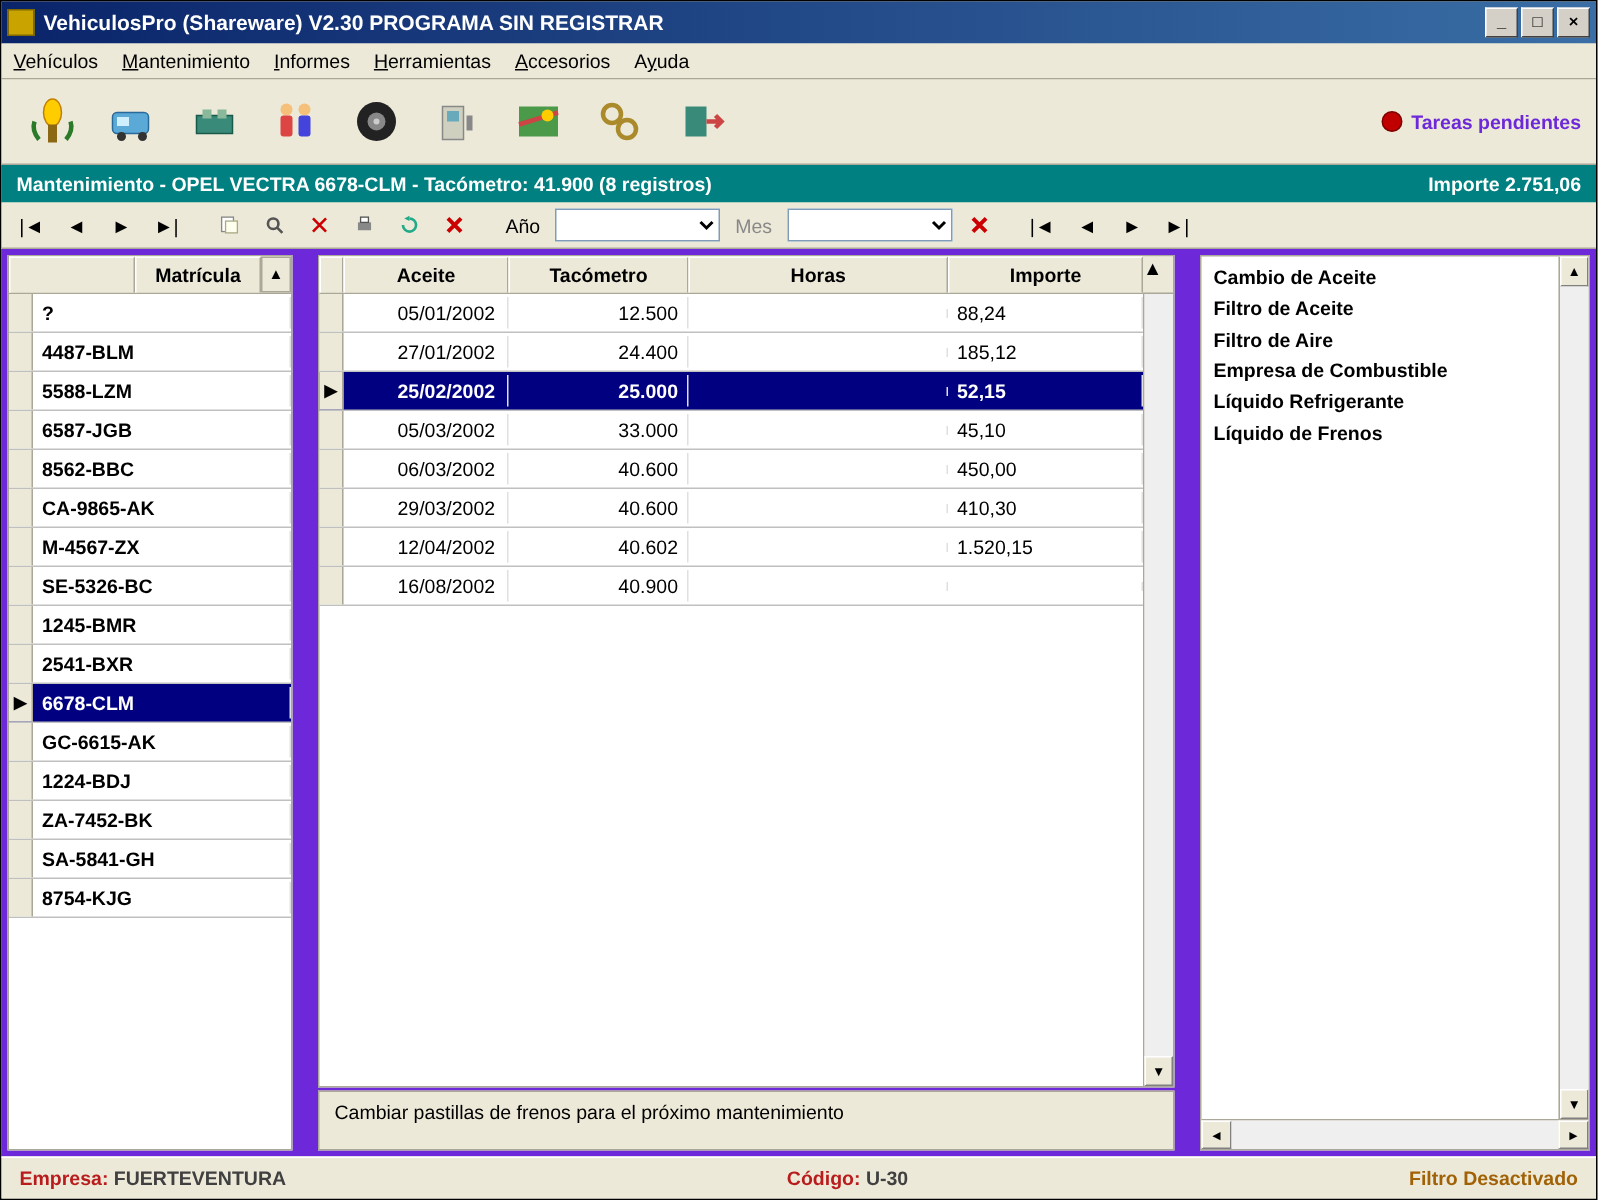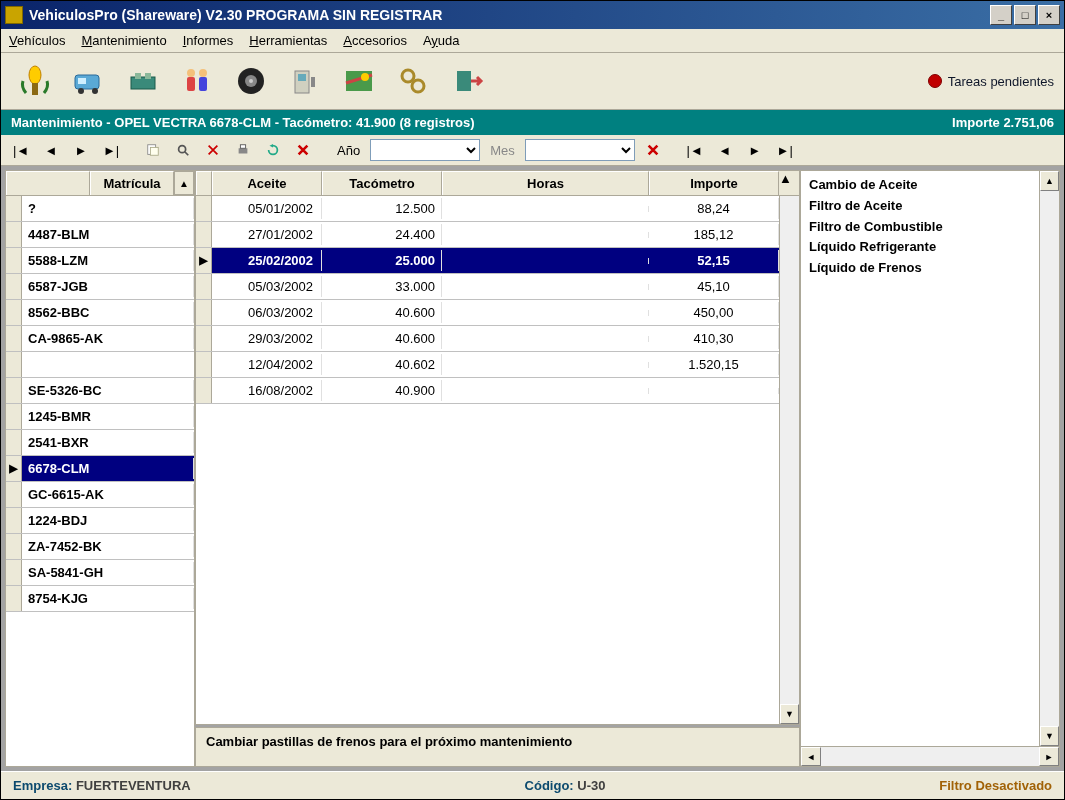--- a/index.html
+++ b/index.html
@@ -14,36 +14,36 @@
 .titlebar .winbtn { width: 22px; height: 20px; background: #d4d0c8; border: 1px solid #fff; border-right-color: #404040; border-bottom-color: #404040; display: flex; align-items: center; justify-content: center; font-size: 11px; font-weight: bold; color: #000; cursor: pointer; font-family: Arial; }
 
 .menubar { background: #ece9d8; padding: 4px 8px; display: flex; gap: 16px; border-bottom: 1px solid #aca899; }
 .menubar span { cursor: pointer; }
 .menubar span u { text-decoration: underline; }
 
 .toolbar { background: #ece9d8; padding: 6px 10px; border-bottom: 1px solid #aca899; display: flex; align-items: center; }
 .toolbar .tbtn { width: 48px; height: 44px; display: flex; align-items: center; justify-content: center; cursor: pointer; margin-right: 6px; }
 .toolbar .tbtn svg { width: 36px; height: 36px; }
 .toolbar .spacer { flex: 1; }
-.toolbar .pending { color: #0f172a; font-weight: normal; display: flex; align-items: center; gap: 6px; }
+.toolbar .pending { color: #6d28d9; font-weight: bold; display: flex; align-items: center; gap: 6px; }
 .toolbar .pending .dot { width: 14px; height: 14px; background: #c00000; border-radius: 50%; border: 1px solid #800000; }
 
 .context-bar { background: #008080; color: #fff; font-weight: bold; padding: 5px 10px; font-size: 14px; display: flex; }
 .context-bar .ctx-left { flex: 1; }
 .context-bar .ctx-right { }
 
 .navbar { background: #ece9d8; padding: 4px 8px; display: flex; align-items: center; gap: 6px; border-bottom: 1px solid #aca899; }
 .navbar .nvbtn { width: 24px; height: 22px; display: flex; align-items: center; justify-content: center; cursor: pointer; color: #000; }
 .navbar .sep { width: 6px; }
 .navbar .lbl { color: #000; font-size: 13px; margin: 0 4px; }
 .navbar .lbl.disabled { color: #888; }
 .navbar select { height: 22px; width: 110px; background: #fff; border: 1px solid #7f9db9; }
 .navbar .nvbtn svg { width: 14px; height: 14px; }
 
-.main { flex: 1; display: flex; background: #a3a3a3; padding: 4px; gap: 0; overflow: hidden; }
+.main { flex: 1; display: flex; background: #6d28d9; padding: 4px; gap: 17px; overflow: hidden; }
 
 .panel { display: flex; flex-direction: column; border: 1px solid #aca899; background: #fff; }
 .panel .hdr { background: #ece9d8; border-bottom: 1px solid #aca899; display: flex; }
 .panel .hdr .th { border-right: 1px solid #aca899; padding: 4px 6px; font-weight: bold; text-align: center; background: #ece9d8; border-top: 1px solid #fff; border-left: 1px solid #fff; }
 .panel .body { flex: 1; overflow: hidden; position: relative; }
 .panel .row { display: flex; border-bottom: 1px solid #c0c0c0; height: 26px; align-items: center; }
 .panel .row .cell { padding: 3px 6px; border-right: 1px solid #e0e0e0; overflow: hidden; white-space: nowrap; }
 .panel .row.selected { background: #000080; color: #fff; font-weight: bold; }
 .panel .row .marker { width: 16px; display: flex; align-items: center; justify-content: center; font-size: 11px; background: #ece9d8; color: #000; border-right: 1px solid #aca899; height: 100%; }
 
@@ -55,39 +55,39 @@
 
 .center-wrap { flex: 1; display: flex; flex-direction: column; gap: 2px; min-width: 0; }
 .center-panel { flex: 1; }
 .center-panel .th.date { width: 110px; }
 .center-panel .th.taco { width: 120px; }
 .center-panel .th.horas { flex: 1; }
 .center-panel .th.importe { width: 130px; }
 .center-panel .cell.date { width: 110px; padding-left: 36px; }
 .center-panel .cell.taco { width: 120px; text-align: right; }
 .center-panel .cell.horas { flex: 1; }
-.center-panel .cell.importe { width: 130px; text-align: center; }
+.center-panel .cell.importe { width: 130px; text-align: left; }
 .center-panel .row .marker { width: 16px; }
 
-.note-panel { height: 40px; background: #ece9d8; border: 1px solid #aca899; padding: 6px 10px; font-weight: bold; }
+.note-panel { height: 40px; background: #ece9d8; border: 1px solid #aca899; padding: 6px 10px; font-weight: normal; }
 
 .right-panel { width: 260px; }
 .right-panel .body { padding: 4px 8px; font-weight: bold; line-height: 1.6; }
 
 .vscroll { width: 20px; background: #ece9d8; border-left: 1px solid #aca899; display: flex; flex-direction: column; }
 .vscroll .sbtn { height: 20px; background: #ece9d8; border: 1px solid #fff; border-right-color: #808080; border-bottom-color: #808080; display: flex; align-items: center; justify-content: center; font-size: 9px; cursor: pointer; }
 .vscroll .track { flex: 1; background: #efefef; }
 
 .hscroll { height: 20px; background: #ece9d8; border-top: 1px solid #aca899; display: flex; }
 .hscroll .sbtn { width: 20px; background: #ece9d8; border: 1px solid #fff; border-right-color: #808080; border-bottom-color: #808080; display: flex; align-items: center; justify-content: center; font-size: 9px; cursor: pointer; }
 .hscroll .track { flex: 1; background: #efefef; }
 
 .statusbar { background: #ece9d8; border-top: 1px solid #fff; padding: 6px 12px; display: flex; font-weight: bold; }
 .statusbar .seg { margin-right: 40px; }
-.statusbar .k { color: #0c4a6e; }
+.statusbar .k { color: #b91c1c; }
 .statusbar .v { color: #404040; }
 .statusbar .spacer { flex: 1; }
 .statusbar .filter { color: #a16207; }
 
 .with-scroll { display: flex; flex: 1; overflow: hidden; }
 .with-scroll .content { flex: 1; overflow: hidden; }
 </style>
 </head>
 <body>
 
@@ -275,20 +275,21 @@
             <div class="row">
               <div class="marker"></div>
               <div class="cell">8562-BBC</div>
             </div>
             <div class="row">
               <div class="marker"></div>
               <div class="cell">CA-9865-AK</div>
             </div>
             <div class="row">
               <div class="marker"></div>
+              <div class="cell">M-4567-ZX</div>
             </div>
             <div class="row">
               <div class="marker"></div>
               <div class="cell">SE-5326-BC</div>
             </div>
             <div class="row">
               <div class="marker"></div>
               <div class="cell">1245-BMR</div>
             </div>
             <div class="row">
@@ -401,21 +402,22 @@
       <div class="note-panel">
         <span>Cambiar pastillas de frenos para el próximo mantenimiento</span>
       </div>
     </div>
 
     <div class="panel right-panel">
       <div class="with-scroll">
         <div class="body content" id="details-body">
             <div>Cambio de Aceite</div>
             <div>Filtro de Aceite</div>
-            <div>Filtro de Combustible</div>
+            <div>Filtro de Aire</div>
+            <div>Empresa de Combustible</div>
             <div>Líquido Refrigerante</div>
             <div>Líquido de Frenos</div>
           </div>
         <div class="vscroll">
           <div class="sbtn">▲</div>
           <div class="track"></div>
           <div class="sbtn">▼</div>
         </div>
       </div>
       <div class="hscroll">

